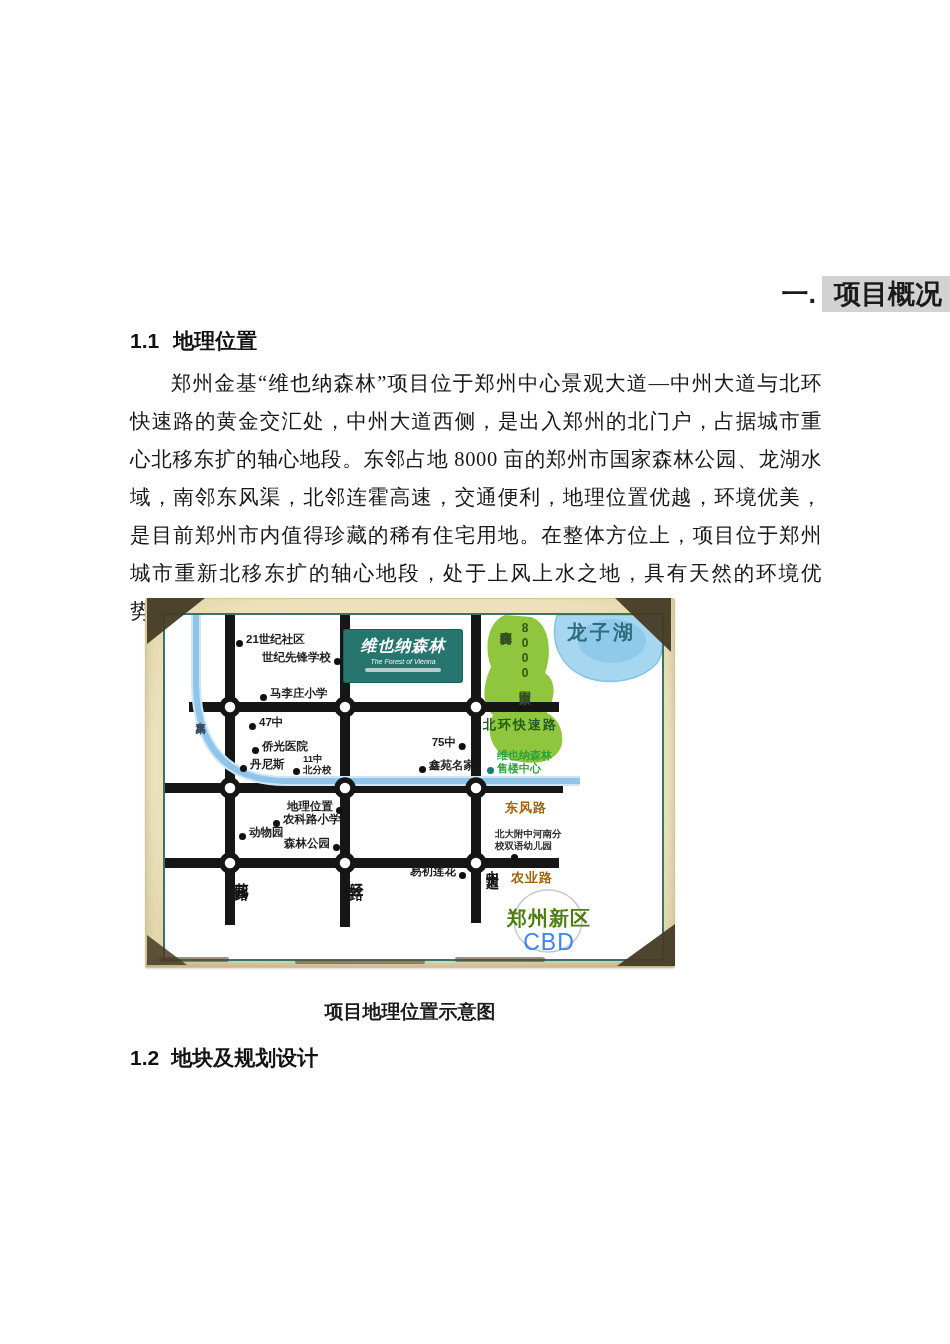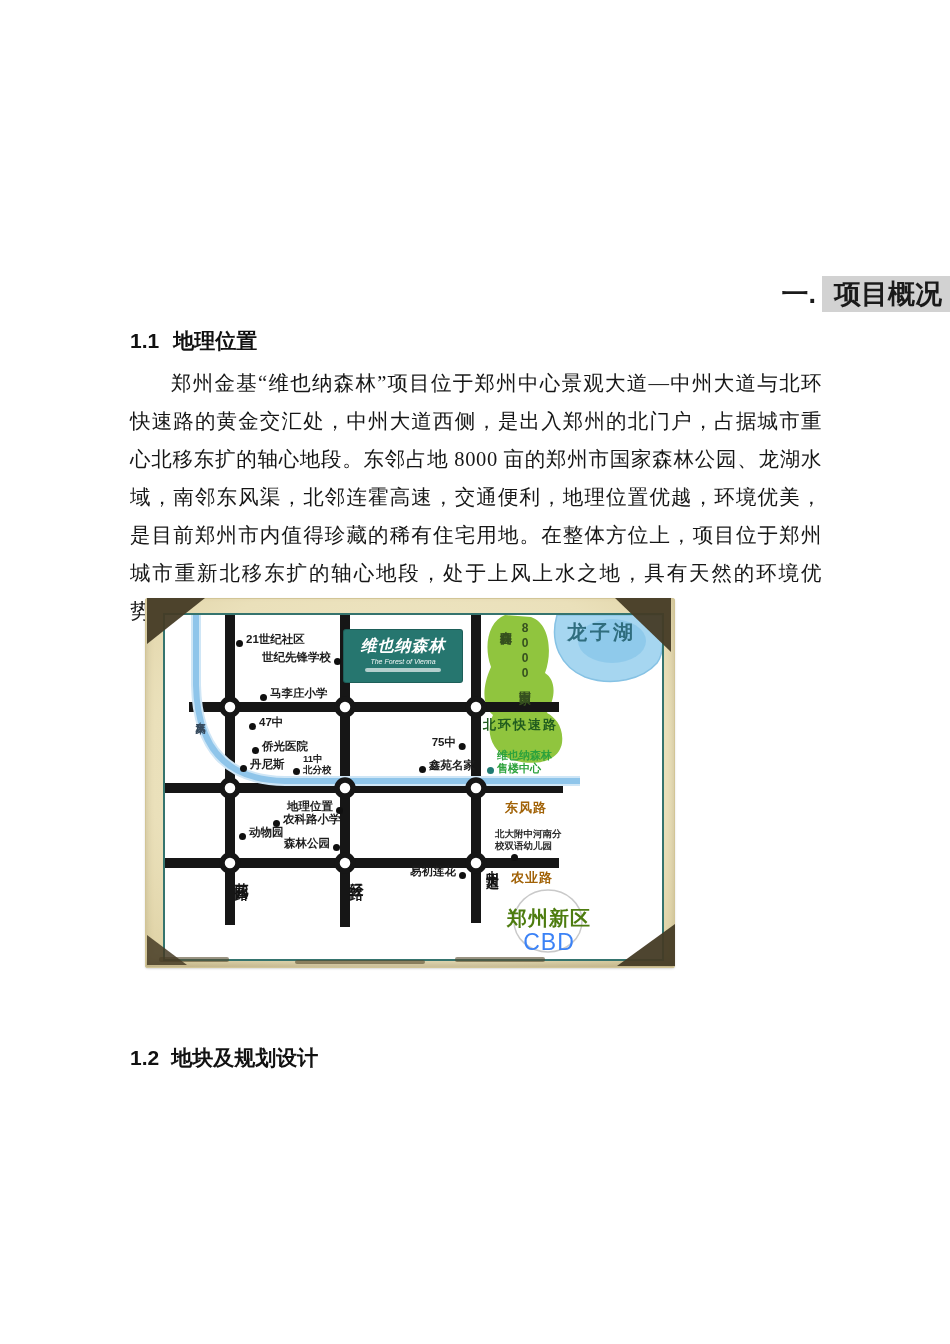--- a/index.html
+++ b/index.html
@@ -228,19 +228,20 @@
 
     <div class="corner tl"></div>
     <div class="corner tr"></div>
     <div class="corner bl"></div>
     <div class="corner br"></div>
     <div class="speck" style="left:14px;bottom:6px;width:70px;height:5px"></div>
     <div class="speck" style="left:150px;bottom:4px;width:130px;height:4px"></div>
     <div class="speck" style="left:310px;bottom:6px;width:90px;height:5px"></div>
   </div>
 
+  <div class="fig-caption">项目地理位置示意图</div>
 
   <div class="h2 h-12">
     <span class="num">1.2</span><span>地块及规划设计</span>
   </div>
 
 
 </div>
 
 </body></html>

